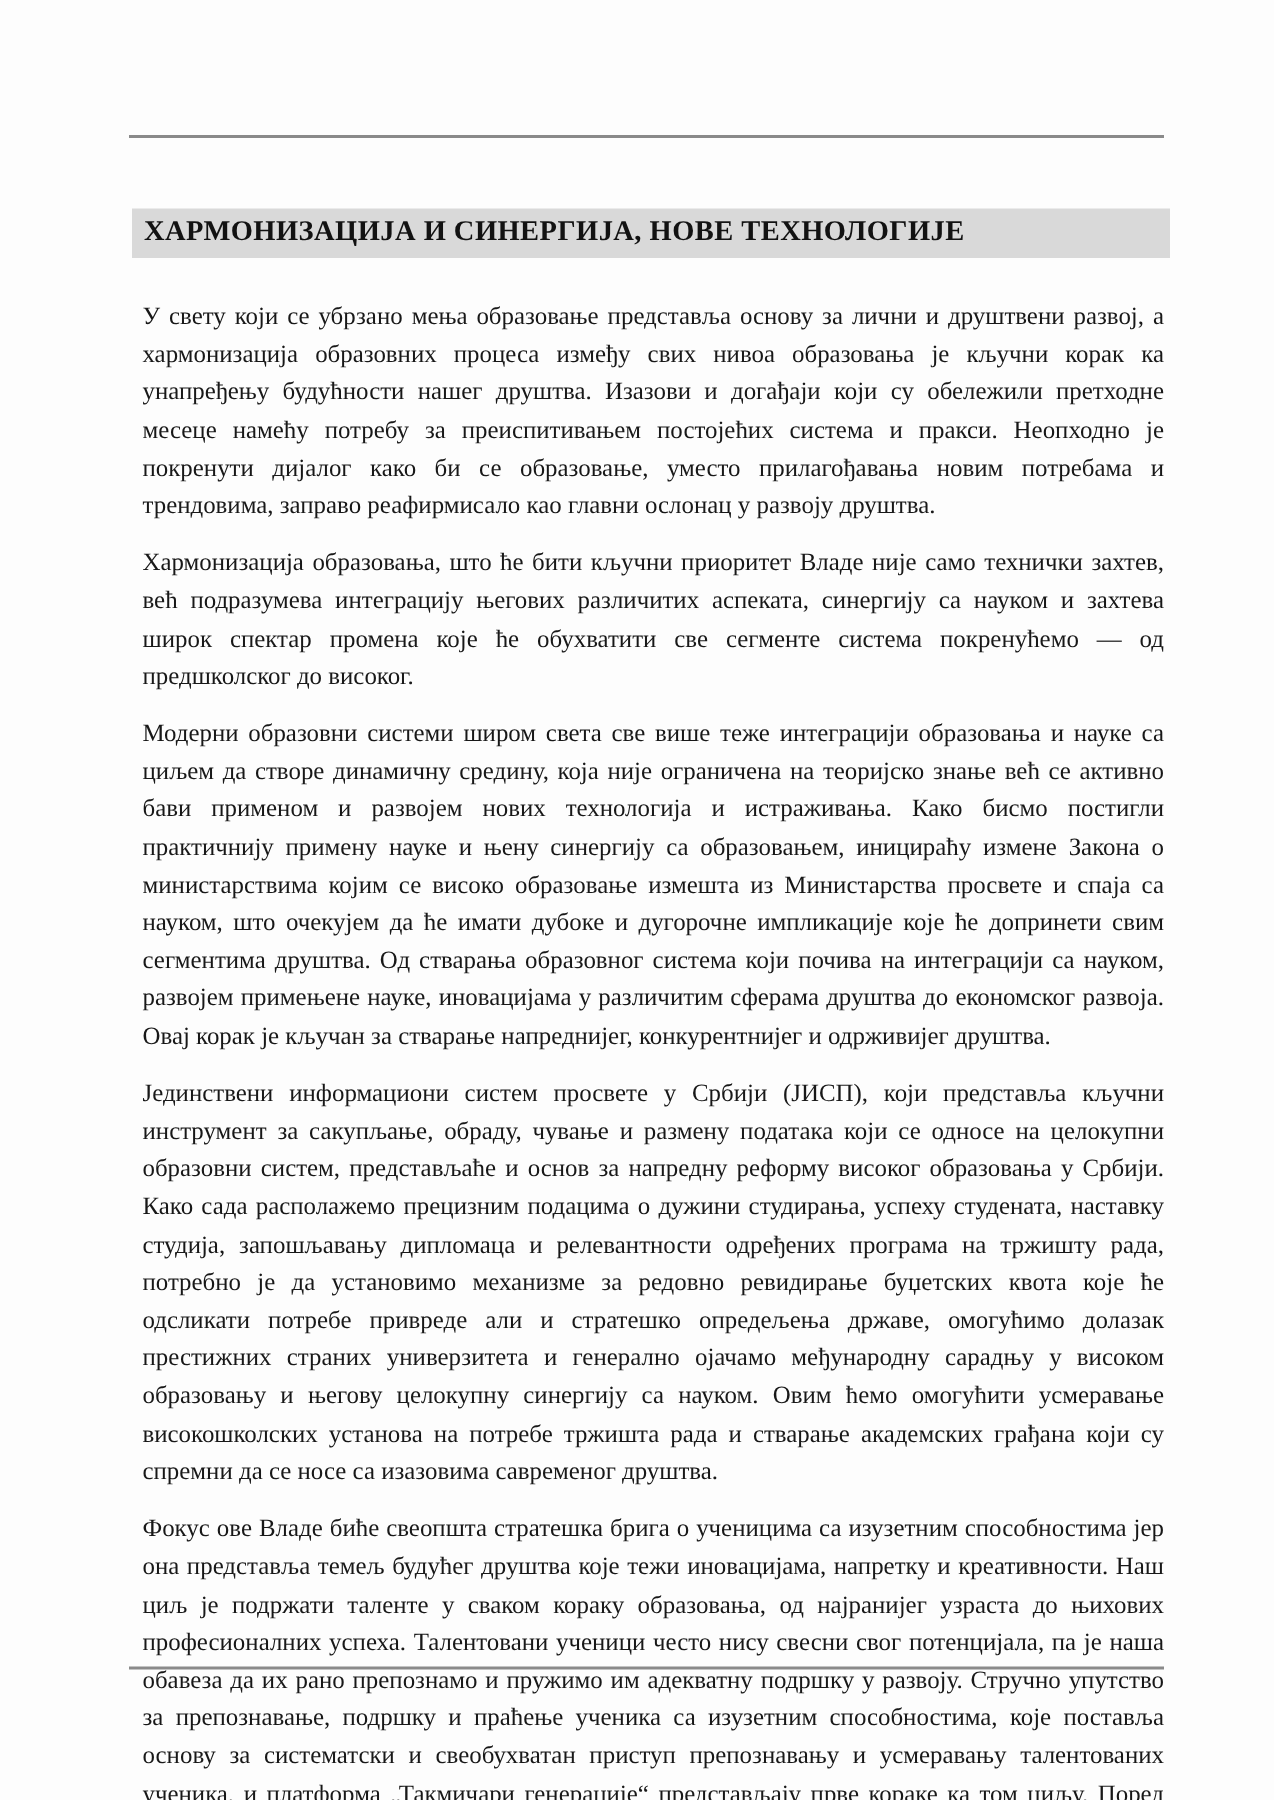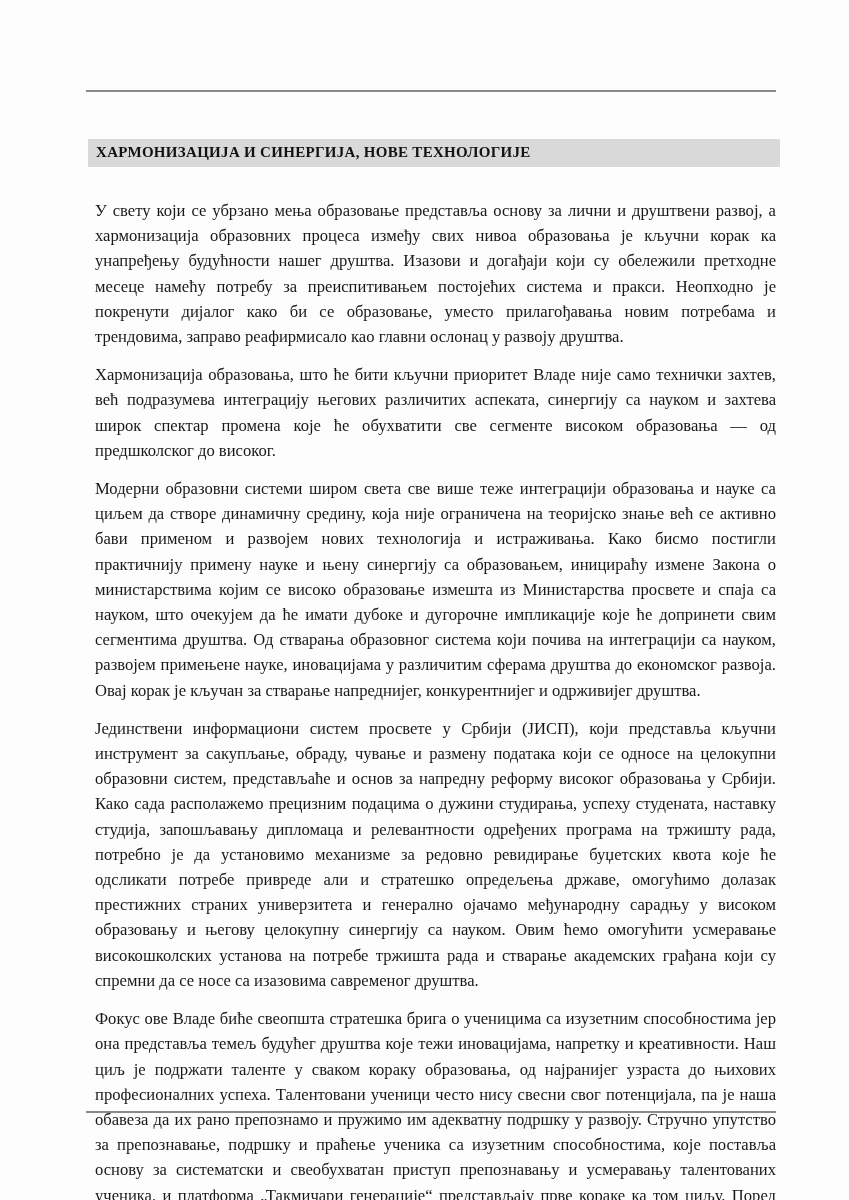--- a/index.html
+++ b/index.html
@@ -29,21 +29,21 @@
   .rule-top { top: 90px; }
   .rule-bottom { top: 1111px; }
 
   .section-heading {
     position: absolute;
     left: 88px;
     top: 139px;
     width: 692px;
     background: #d9d9d9;
     padding: 5px 8px 6px 8px;
-    font-size: 15px;
+    font-size: 19px;
     font-weight: bold;
     letter-spacing: 0.3px;
     color: #121212;
     white-space: nowrap;
     overflow: hidden;
   }
 
   .document-body {
     position: absolute;
     left: 95px;
@@ -67,21 +67,21 @@
 <body>
 
 <div class="page">
 
   <div class="rule rule-top"></div>
 
   <div class="section-heading">ХАРМОНИЗАЦИЈА И СИНЕРГИЈА, НОВЕ ТЕХНОЛОГИЈЕ</div>
 
   <div class="document-body">
     <p>У свету који се убрзано мења образовање представља основу за лични и друштвени развој, а хармонизација образовних процеса између свих нивоа образовања је кључни корак ка унапређењу будућности нашег друштва. Изазови и догађаји који су обележили претходне месеце намећу потребу за преиспитивањем постојећих система и пракси. Неопходно је покренути дијалог како би се образовање, уместо прилагођавања новим потребама и трендовима, заправо реафирмисало као главни ослонац у развоју друштва.</p>
-    <p>Хармонизација образовања, што ће бити кључни приоритет Владе није само технички захтев, већ подразумева интеграцију његових различитих аспеката, синергију са науком и захтева широк спектар промена које ће обухватити све сегменте високом образовања — од предшколског до високог.</p>
+    <p>Хармонизација образовања, што ће бити кључни приоритет Владе није само технички захтев, већ подразумева интеграцију његових различитих аспеката, синергију са науком и захтева широк спектар промена које ће обухватити све сегменте система покренућемо — од предшколског до високог.</p>
     <p>Модерни образовни системи широм света све више теже интеграцији образовања и науке са циљем да створе динамичну средину, која није ограничена на теоријско знање већ се активно бави применом и развојем нових технологија и истраживања. Како бисмо постигли практичнију примену науке и њену синергију са образовањем, иницираћу измене Закона о министарствима којим се високо образовање измешта из Министарства просвете и спаја са науком, што очекујем да ће имати дубоке и дугорочне импликације које ће допринети свим сегментима друштва. Од стварања образовног система који почива на интеграцији са науком, развојем примењене науке, иновацијама у различитим сферама друштва до економског развоја. Овај корак је кључан за стварање напреднијег, конкурентнијег и одрживијег друштва.</p>
     <p>Јединствени информациони систем просвете у Србији (ЈИСП), који представља кључни инструмент за сакупљање, обраду, чување и размену података који се односе на целокупни образовни систем, представљаће и основ за напредну реформу високог образовања у Србији. Како сада располажемо прецизним подацима о дужини студирања, успеху студената, наставку студија, запошљавању дипломаца и релевантности одређених програма на тржишту рада, потребно је да установимо механизме за редовно ревидирање буџетских квота које ће одсликати потребе привреде али и стратешко опредељења државе, омогућимо долазак престижних страних универзитета и генерално ојачамо међународну сарадњу у високом образовању и његову целокупну синергију са науком. Овим ћемо омогућити усмеравање високошколских установа на потребе тржишта рада и стварање академских грађана који су спремни да се носе са изазовима савременог друштва.</p>
     <p>Фокус ове Владе биће свеопшта стратешка брига о ученицима са изузетним способностима јер она представља темељ будућег друштва које тежи иновацијама, напретку и креативности. Наш циљ је подржати таленте у сваком кораку образовања, од најранијег узраста до њихових професионалних успеха. Талентовани ученици често нису свесни свог потенцијала, па је наша обавеза да их рано препознамо и пружимо им адекватну подршку у развоју. Стручно упутство за препознавање, подршку и праћење ученика са изузетним способностима, које поставља основу за систематски и свеобухватан приступ препознавању и усмеравању талентованих ученика, и платформа „Такмичари генерације“ представљају прве кораке ка том циљу. Поред тога, покренућемо развој тестова за препознавање склоности и способности код ученика, што ће обезбедити равноправне шансе за свако дете у Србији да буде препознато и подржано у развоју својих талената. Ови тестови ће омогућити рано уочавање</p>
   </div>
 
   <div class="rule rule-bottom"></div>
 
 </div>
 
 </body></html>

